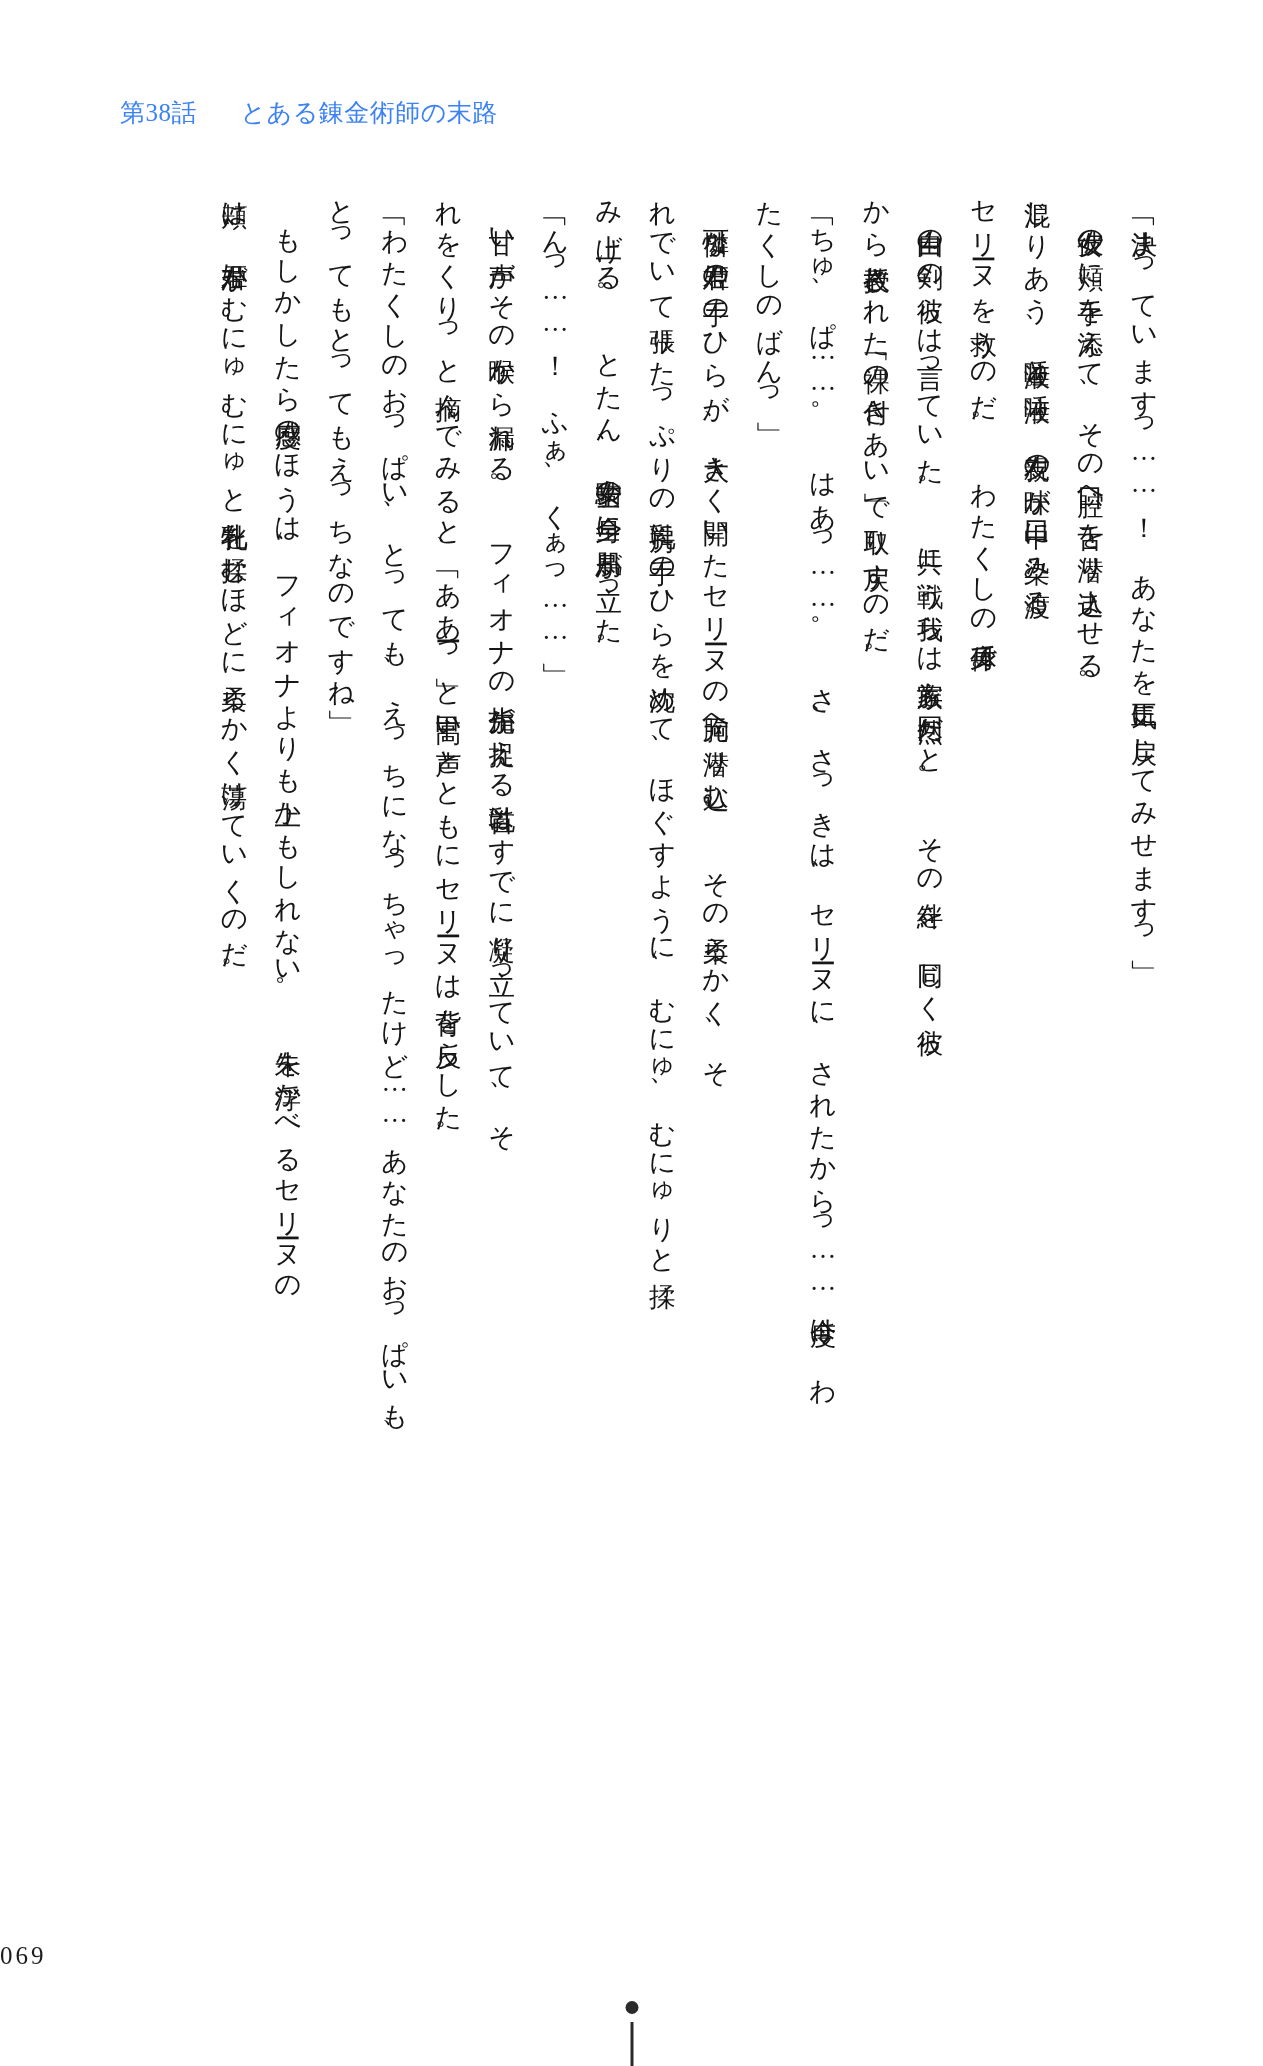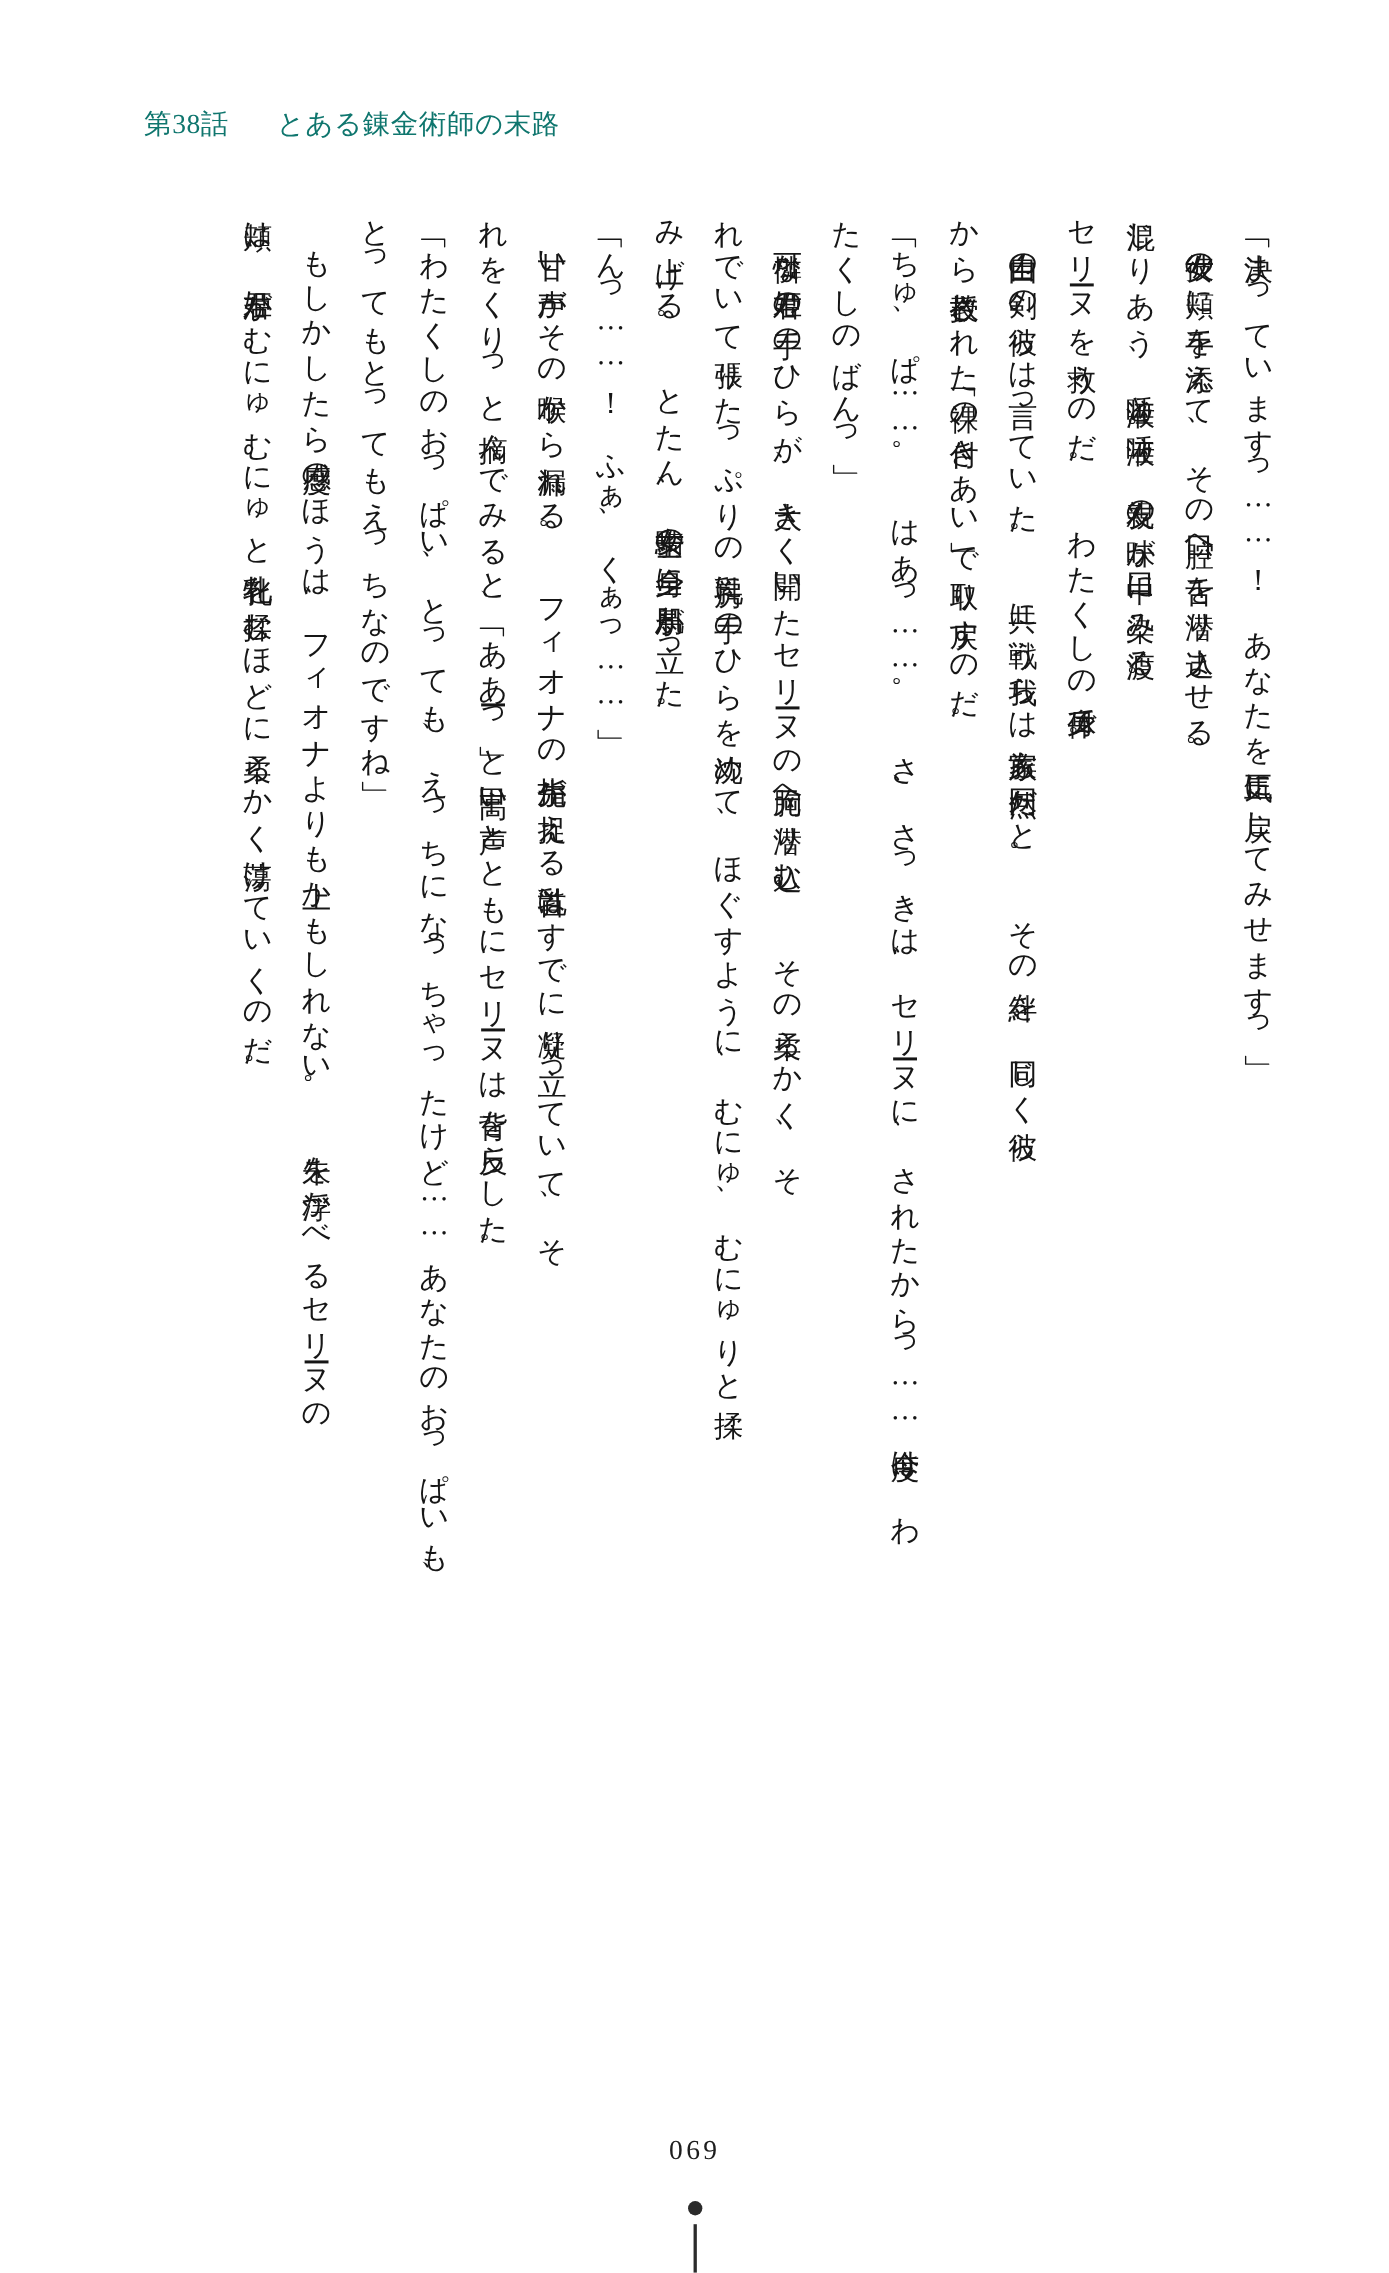--- a/index.html
+++ b/index.html
@@ -21,22 +21,21 @@
     background: #ffffff;
   }
   
   .running-head {
     position: absolute;
     top: 96px;
     left: 120px;
     font-size: 25px;
     letter-spacing: 0.02em;
     white-space: nowrap;
-    color: #0f766e;
-    margin-left: 11px;
+    color: #3b82f6;
   }
   .running-head .num {
     margin-right: 0.1em;
   }
   .running-head .gap {
     display: inline-block;
     width: 1.1em;
   }
   
   .body-area {
@@ -61,21 +60,20 @@
   }
   .body-area p.indent {
     text-indent: 1em;
   }
   
   .folio {
     position: absolute;
     left: 0;
     right: 0;
     bottom: 96px;
-    text-align: center;
     font-size: 25px;
     letter-spacing: 0.12em;
     color: #1d1d1d;
   }
   
   .binding-dot {
     position: absolute;
     left: 50%;
     transform: translateX(-50%);
     bottom: 52px;

